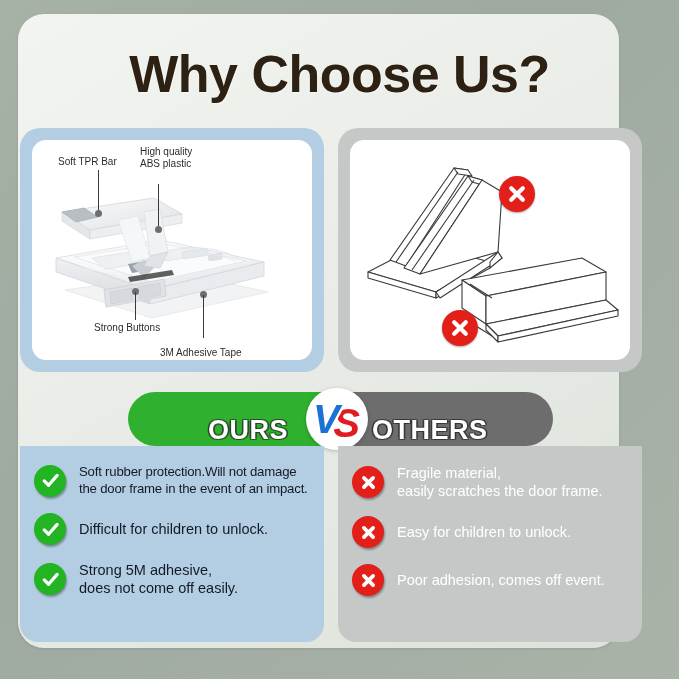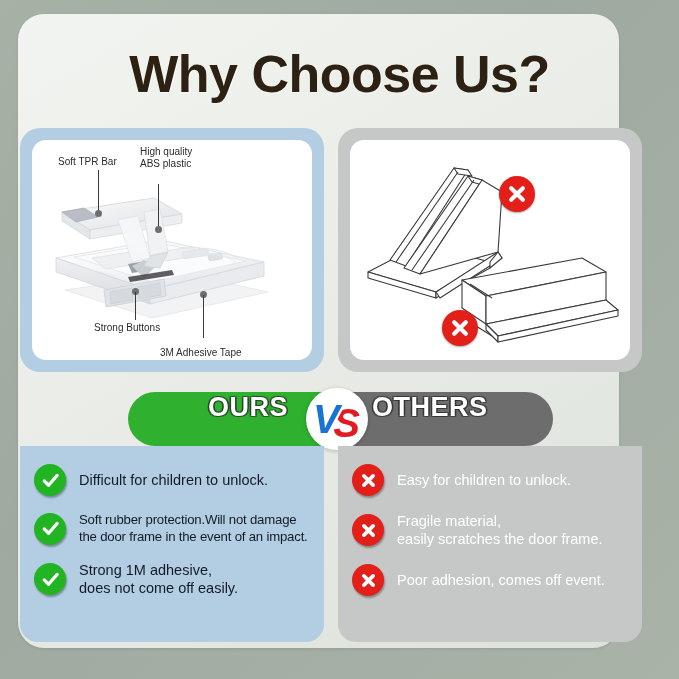--- a/index.html
+++ b/index.html
@@ -90,21 +90,21 @@
     justify-content: center;
   }
   .xbadge svg { display: block; }
   
   #banner { position: absolute; left: 0; top: 378px; width: 643px; height: 54px; }
   .pill {
     position: absolute;
     top: 0;
     height: 54px;
     display: flex;
-    align-items: flex-start;
+    align-items: flex-end;
   }
   #pill-ours {
     left: 110px; width: 200px;
     background: #2fb12f;
     border-radius: 27px 0 0 27px;
     justify-content: flex-end;
     padding-right: 40px;
     box-sizing: border-box;
   }
   #pill-others {
@@ -350,59 +350,59 @@
       </div>
     </div>
 
     <div class="bullets" id="bullets-ours">
       <div class="bullet-row">
         <span class="bullet-icon icon-check">
           <svg width="19" height="19" viewBox="0 0 20 20">
             <path d="M3.4 10.4 L8 15 L17 4.6" fill="none" stroke="#ffffff" stroke-width="3.4" stroke-linecap="round" stroke-linejoin="round"></path>
           </svg>
         </span>
-        <span class="bullet-text">Difficult for children to unlock.</span>
+        <span class="bullet-text tight">Soft rubber protection.Will not damage
+the door frame in the event of an impact.</span>
       </div>
       <div class="bullet-row">
         <span class="bullet-icon icon-check">
           <svg width="19" height="19" viewBox="0 0 20 20">
             <path d="M3.4 10.4 L8 15 L17 4.6" fill="none" stroke="#ffffff" stroke-width="3.4" stroke-linecap="round" stroke-linejoin="round"></path>
           </svg>
         </span>
-        <span class="bullet-text tight">Soft rubber protection.Will not damage
-the door frame in the event of an impact.</span>
+        <span class="bullet-text">Difficult for children to unlock.</span>
       </div>
       <div class="bullet-row">
         <span class="bullet-icon icon-check">
           <svg width="19" height="19" viewBox="0 0 20 20">
             <path d="M3.4 10.4 L8 15 L17 4.6" fill="none" stroke="#ffffff" stroke-width="3.4" stroke-linecap="round" stroke-linejoin="round"></path>
           </svg>
         </span>
-        <span class="bullet-text">Strong 1M adhesive,
+        <span class="bullet-text">Strong 5M adhesive,
 does not come off easily.</span>
       </div>
     </div>
 
     <div class="bullets" id="bullets-others">
       <div class="bullet-row">
         <span class="bullet-icon icon-x">
           <svg width="17" height="17" viewBox="0 0 20 20">
             <path d="M4.6 4.6 L15.4 15.4 M15.4 4.6 L4.6 15.4" stroke="#ffffff" stroke-width="4.4" stroke-linecap="round"></path>
           </svg>
         </span>
-        <span class="bullet-text">Easy for children to unlock.</span>
+        <span class="bullet-text">Fragile material,
+easily scratches the door frame.</span>
       </div>
       <div class="bullet-row">
         <span class="bullet-icon icon-x">
           <svg width="17" height="17" viewBox="0 0 20 20">
             <path d="M4.6 4.6 L15.4 15.4 M15.4 4.6 L4.6 15.4" stroke="#ffffff" stroke-width="4.4" stroke-linecap="round"></path>
           </svg>
         </span>
-        <span class="bullet-text">Fragile material,
-easily scratches the door frame.</span>
+        <span class="bullet-text">Easy for children to unlock.</span>
       </div>
       <div class="bullet-row">
         <span class="bullet-icon icon-x">
           <svg width="17" height="17" viewBox="0 0 20 20">
             <path d="M4.6 4.6 L15.4 15.4 M15.4 4.6 L4.6 15.4" stroke="#ffffff" stroke-width="4.4" stroke-linecap="round"></path>
           </svg>
         </span>
         <span class="bullet-text">Poor adhesion, comes off event.</span>
       </div>
     </div>

